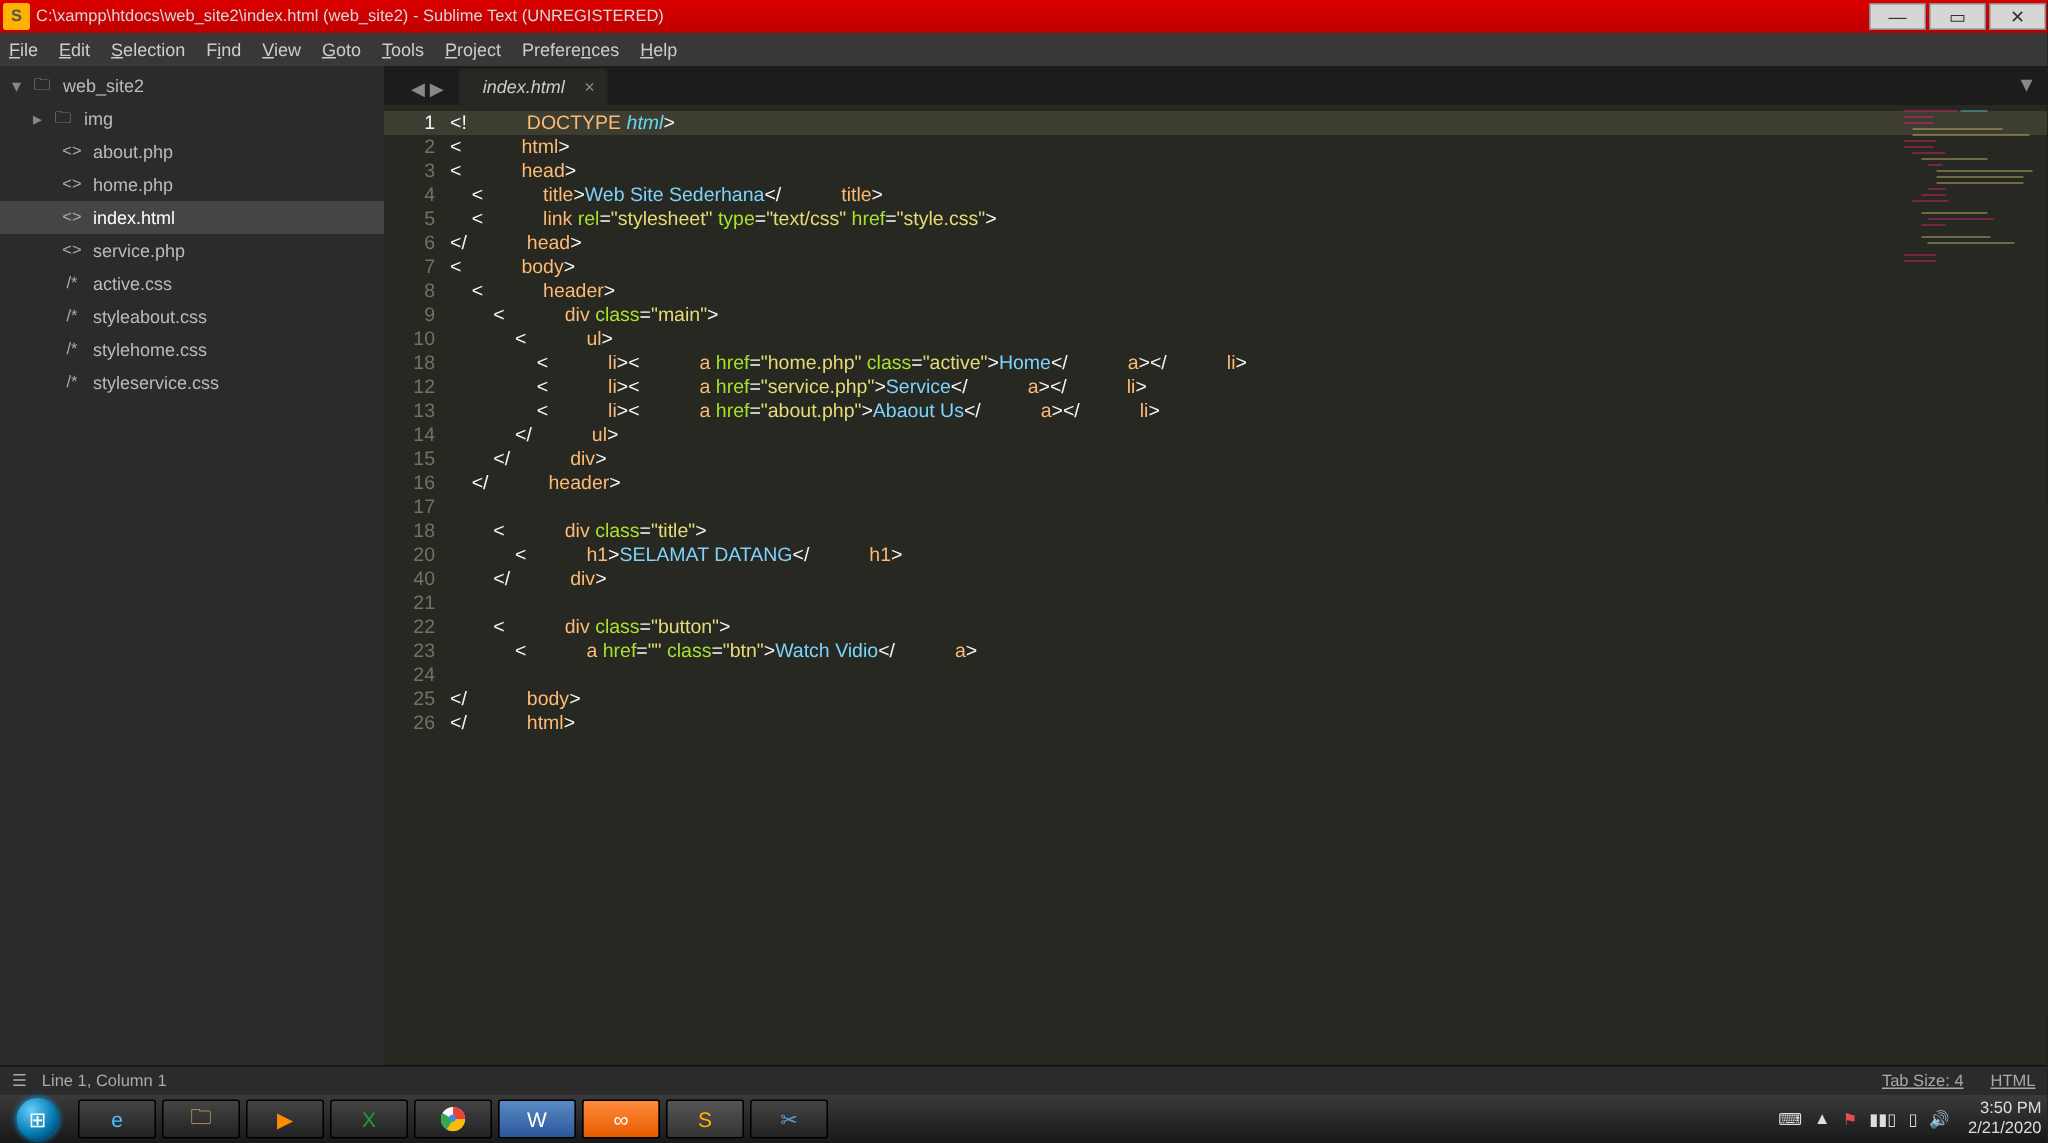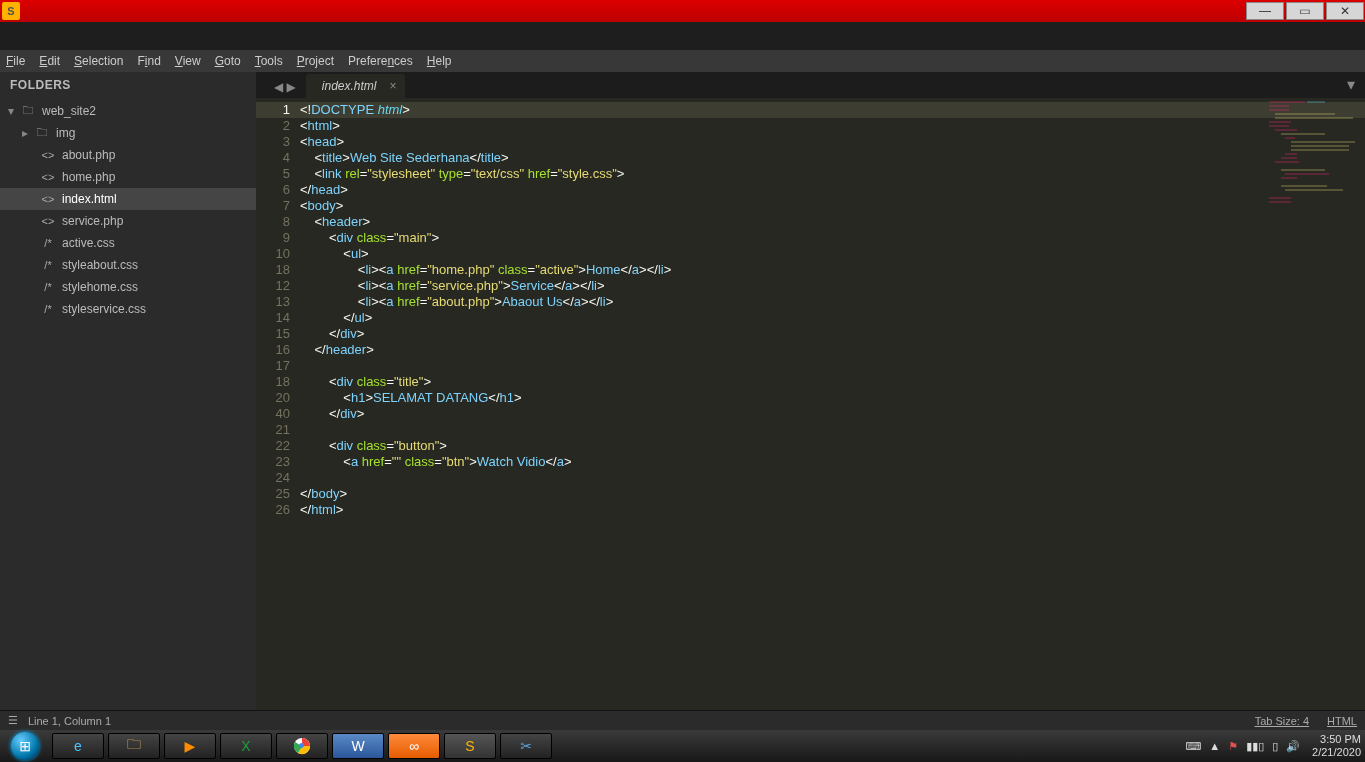--- a/index.html
+++ b/index.html
@@ -5,21 +5,21 @@
 * { margin:0; padding:0; box-sizing:border-box; font-family:"Segoe UI",Tahoma,sans-serif; }
 body { width:1365px; height:762px; overflow:hidden; background:#1e1e1e; display:flex; flex-direction:column; }
 
 
 .titlebar { background:linear-gradient(#dc0000,#bd0000); height:22px; display:flex; align-items:center; font-size:11px; color:#d8d8d8; }
 .titlebar .icon { width:18px;height:18px;background:#ffb300;margin:0 4px 0 2px;display:flex;align-items:center;justify-content:center;font-weight:bold;color:#555;font-size:11px;border-radius:2px;}
 .titlebar .wincontrols { margin-left:auto; display:flex; }
 .titlebar .wincontrols div { width:38px;height:18px;margin:0 1px;background:#d6d6d6;border:1px solid #888;display:flex;align-items:center;justify-content:center;color:#333;font-size:12px;}
 
 
-.menubar { background:#383838; height:22px; display:flex; align-items:center; padding:0 6px; font-size:12px; color:#ccc;margin-top:28px; }
+.menubar { background:#383838; height:22px; display:flex; align-items:center; padding:0 6px; font-size:12px; color:#ccc; }
 .menubar div { margin-right:14px; }
 .menubar span.u { text-decoration:underline; }
 
 
 .bodyrow { flex:1; display:flex; overflow:hidden; }
 
 
 .sidebar { width:256px; background:#2b2b2b; display:flex; flex-direction:column; font-size:12px; color:#bbb; }
 .sidebar .hdr { padding:6px 10px; font-size:12px; font-weight:bold; color:#bbb; letter-spacing:0.5px; }
 .sidebar .tree { padding:2px 0; }
@@ -42,21 +42,21 @@
 .editor { flex:1; display:flex; font-family:Consolas,Menlo,monospace; font-size:13px; line-height:16px; position:relative;}
 .gutter { width:44px; background:#272822; text-align:right; color:#75715e; padding-top:4px; }
 .gutter div { padding-right:10px; height:16px;}
 .gutter div.cur { background:#3e3d32; color:#f8f8f2; }
 .code { flex:1; padding-top:4px; color:#f8f8f2; white-space:pre; position:relative; }
 .code .line { height:16px; }
 .code .line.cur { background:#3e3d32; }
 .minimap { position:absolute; right:0; top:0; width:100px; height:120px; opacity:0.5; }
 
 
-.t  { color:#7dd3fc; }  
+.t  { color:#fdba74;padding-left:40px; }  
 .p  { color:#f8f8f2; }  
 .a  { color:#a6e22e; }  
 .s  { color:#e6db74; }  
 .kw { color:#66d9ef; font-style:italic; } 
 .tx { color:#7dd3fc; }
 
 
 .status { height:20px; background:#2b2b2b; display:flex; align-items:center; font-size:11px; color:#aaa; padding:0 8px; border-top:1px solid #111;}
 .status .spacer { flex:1; }
 .status .chunk { margin-left:18px;text-decoration:underline; }
@@ -68,20 +68,21 @@
 .taskbar .tb { width:52px;height:26px;margin:0 2px;border:1px solid #000;border-radius:2px;background:linear-gradient(#444,#222);display:flex;align-items:center;justify-content:center;font-size:14px;}
 .taskbar .tray { margin-left:auto; display:flex; align-items:center; color:#ddd; font-size:11px; padding-right:4px;}
 .taskbar .tray .ic { margin:0 4px; }
 .taskbar .clock { text-align:right; line-height:13px; font-size:11px; margin-left:8px;}
 </style>
 </head>
 <body>
 
 <div class="titlebar">
   <div class="icon">S</div>
+  <div>C:\xampp\htdocs\web_site2\index.html (web_site2) - Sublime Text (UNREGISTERED)</div>
   <div class="wincontrols">
     <div>—</div>
     <div>▭</div>
     <div>✕</div>
   </div>
 </div>
 
 <div class="menubar">
   <div><span class="u">F</span>ile</div>
   <div><span class="u">E</span>dit</div>
@@ -91,21 +92,20 @@
   <div><span class="u">G</span>oto</div>
   <div><span class="u">T</span>ools</div>
   <div><span class="u">P</span>roject</div>
   <div>Prefere<span class="u">n</span>ces</div>
   <div><span class="u">H</span>elp</div>
 </div>
 
 <div class="bodyrow">
 
   <div class="sidebar">
-    <div class="hdr">FOLDERS</div>
     <div class="tree">
       <div class="row">
         <span class="arrow">▾</span>
         <span class="glyph folder">🗀</span>
         <span>web_site2</span>
       </div>
       <div class="row ind1">
         <span class="arrow">▸</span>
         <span class="glyph folder">🗀</span>
         <span>img</span>

